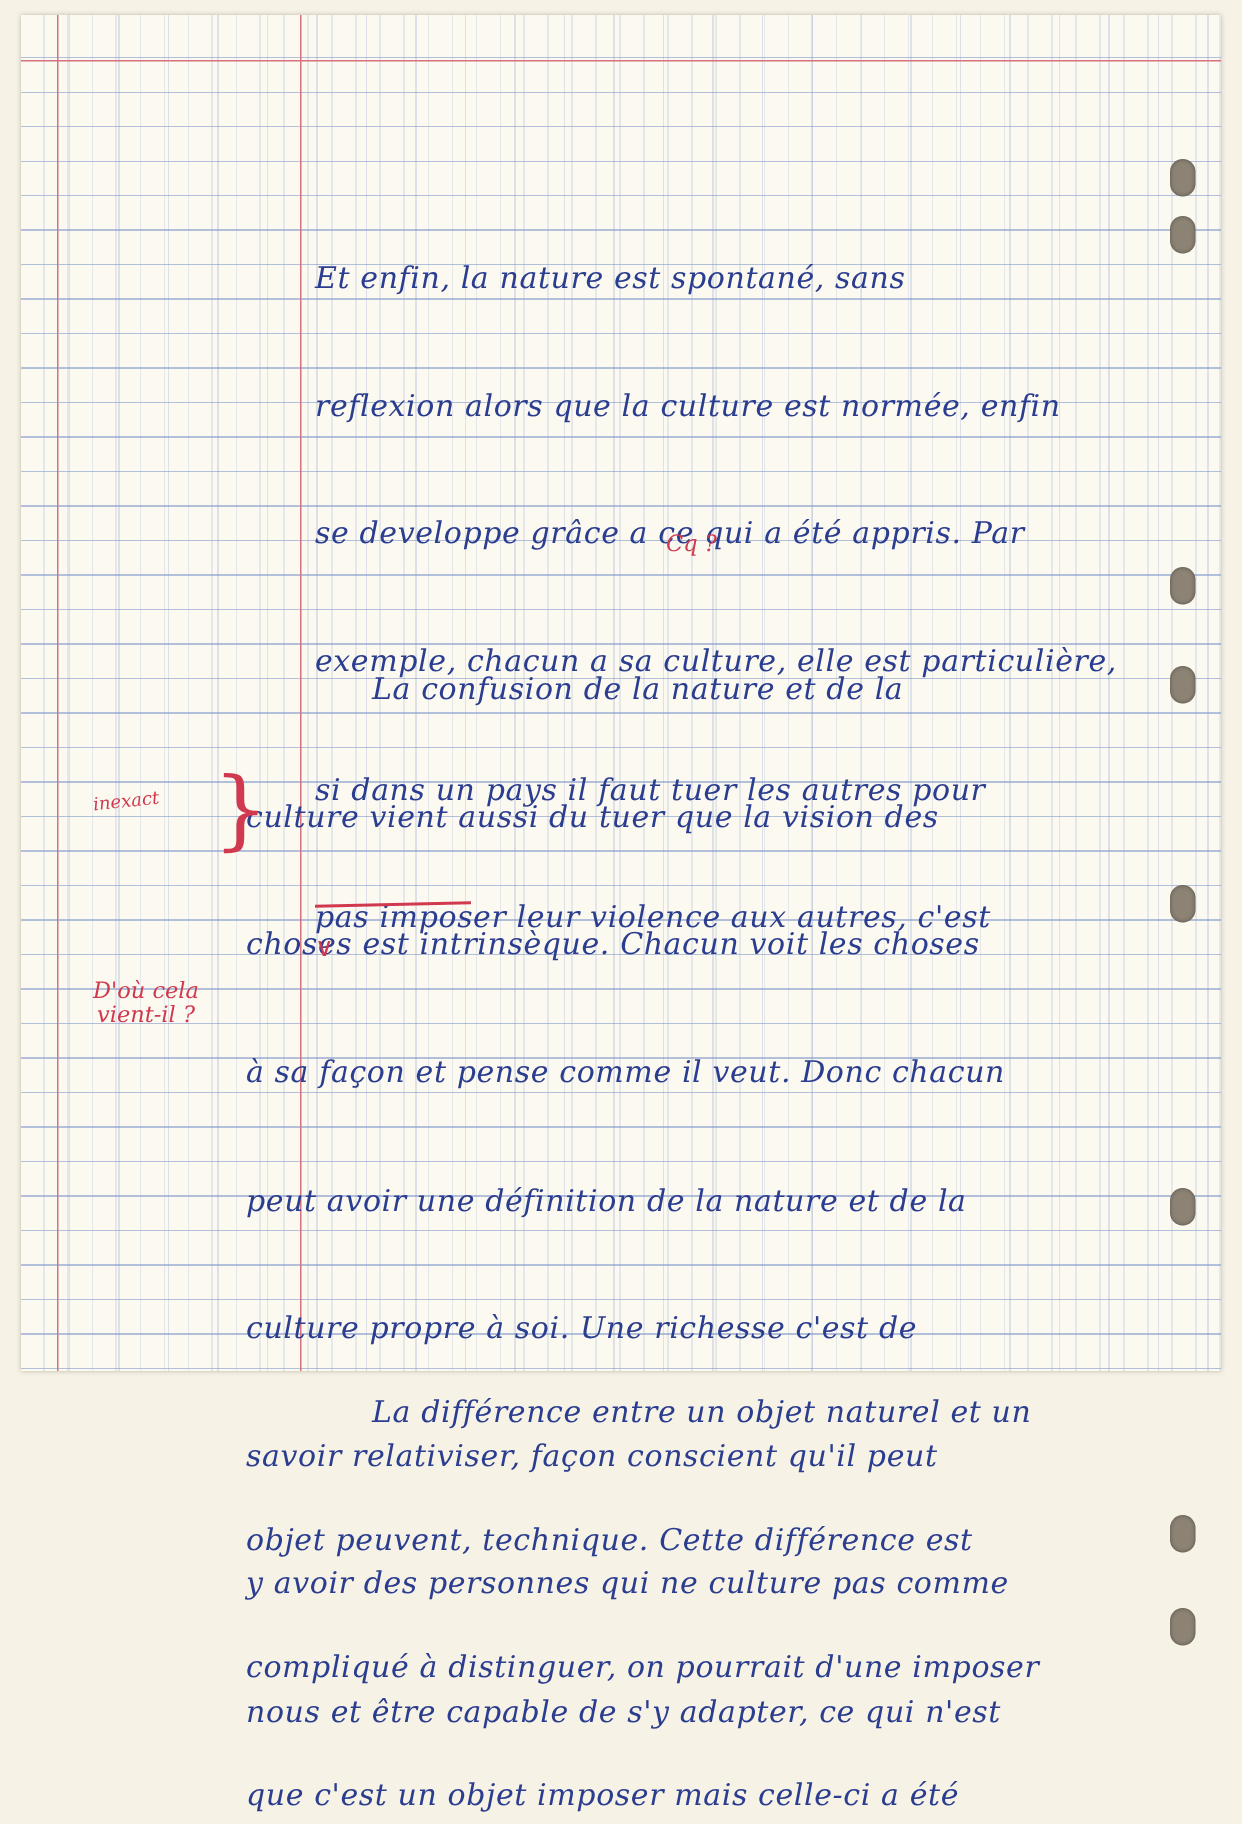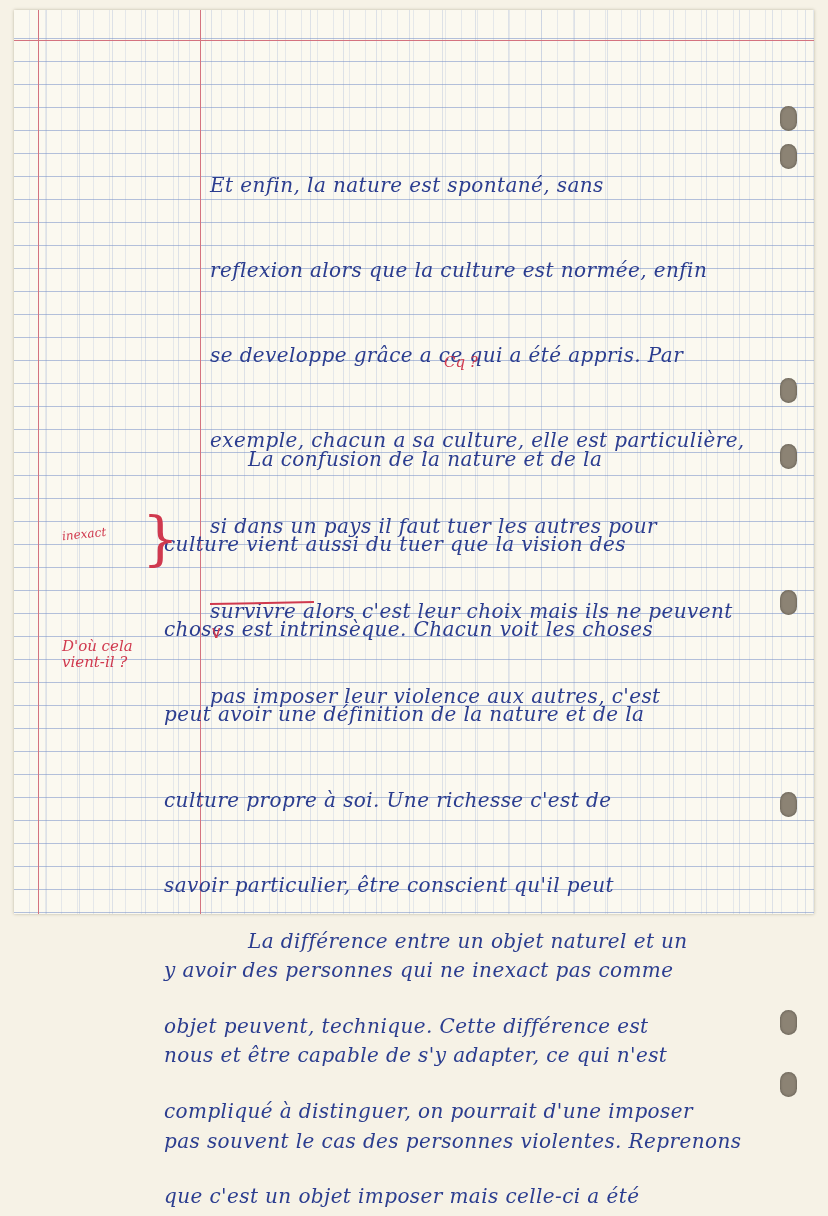--- a/index.html
+++ b/index.html
@@ -113,21 +113,21 @@
     position: absolute;
     color: #d0394e;
     font-family: "DejaVu Serif", serif;
     font-style: italic;
     font-size: 13px;
     line-height: 16px;
     white-space: pre;
   }
   .annot.a1 { left: 430px; top: 344px; font-size: 15px; }
   .annot.a2 { left: 48px; top: 516px; font-size: 12px; transform: rotate(-6deg); }
-  .annot.a3 { left: 48px; top: 628px; font-size: 15px; }
+  .annot.a3 { left: 48px; top: 642px; font-size: 15px; text-align: center; }
   .annot-brace {
     position: absolute;
     left: 128px;
     top: 500px;
     color: #d0394e;
     font-size: 58px;
     font-family: "DejaVu Serif", serif;
     line-height: 1;
   }
   .annot-underline {
@@ -169,32 +169,32 @@
     <div class="hole" style="left:766px; top:782px;"></div>
     <div class="hole" style="left:766px; top:1000px;"></div>
     <div class="hole" style="left:766px; top:1062px;"></div>
 
     <div class="hand body1">
       <span class="ln">Et enfin, la nature est spontané, sans</span>
       <span class="ln">reflexion alors que la culture est normée, enfin</span>
       <span class="ln">se developpe grâce a ce qui a été appris. Par</span>
       <span class="ln">exemple, chacun a sa culture, elle est particulière,</span>
       <span class="ln">si dans un pays il faut tuer les autres pour</span>
-      <span class="ln">survivre alors c'est leur choix mais ils ne peuvent</span>
       <span class="ln">pas imposer leur violence aux autres, c'est</span>
     </div>
 
     <div class="hand body2">
       <span class="ln indent">La confusion de la nature et de la</span>
       <span class="ln">culture vient aussi du tuer que la vision des</span>
       <span class="ln">choses est intrinsèque. Chacun voit les choses</span>
+      <span class="ln">à sa façon et pense comme il veut. Donc chacun</span>
       <span class="ln">peut avoir une définition de la nature et de la</span>
       <span class="ln">culture propre à soi. Une richesse c'est de</span>
-      <span class="ln">savoir particulier, être conscient qu'il peut</span>
-      <span class="ln">y avoir des personnes qui ne inexact pas comme</span>
+      <span class="ln">savoir relativiser, façon conscient qu'il peut</span>
+      <span class="ln">y avoir des personnes qui ne culture pas comme</span>
       <span class="ln">nous et être capable de s'y adapter, ce qui n'est</span>
       <span class="ln">pas souvent le cas des personnes violentes. Reprenons</span>
       
       
       
       
       
     </div>
 
     <div class="hand body3">

